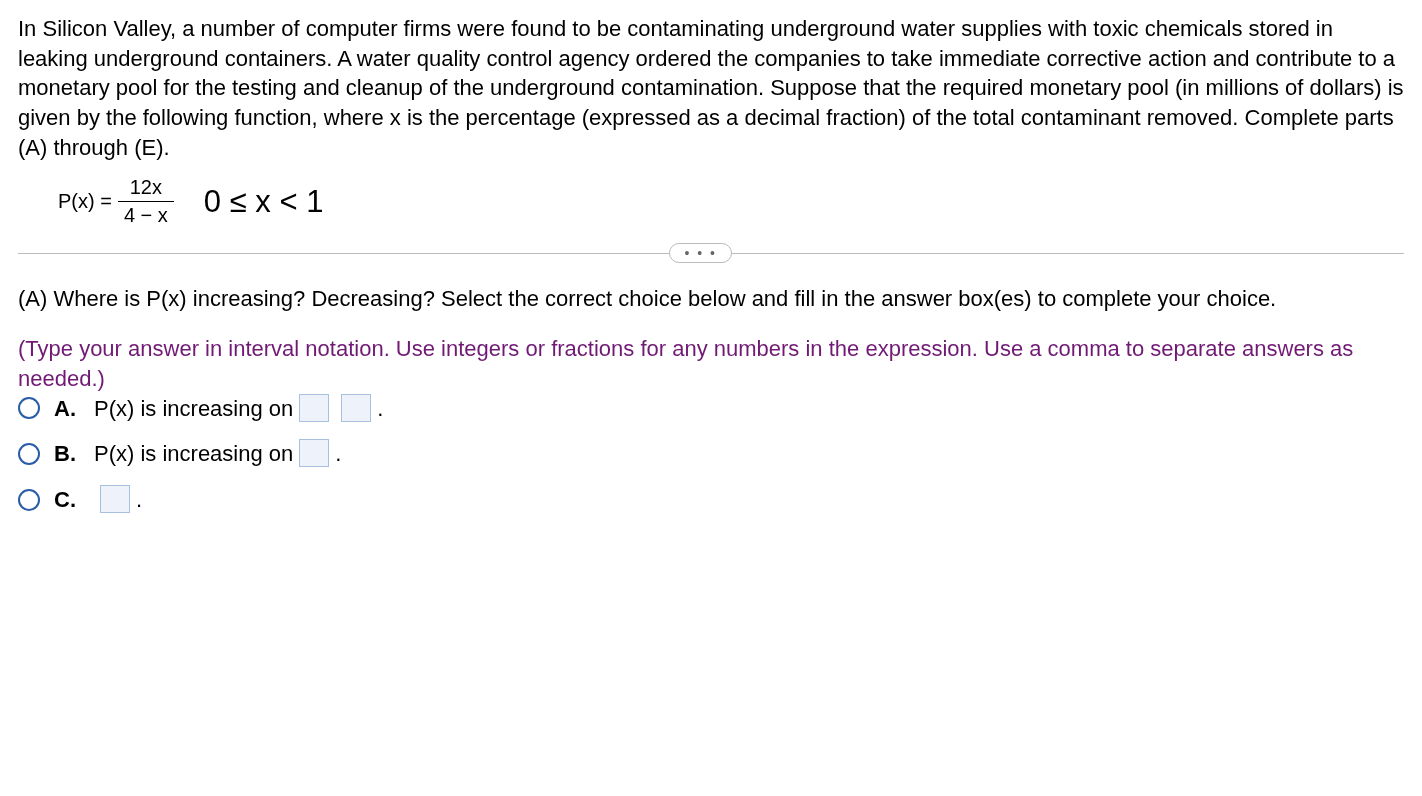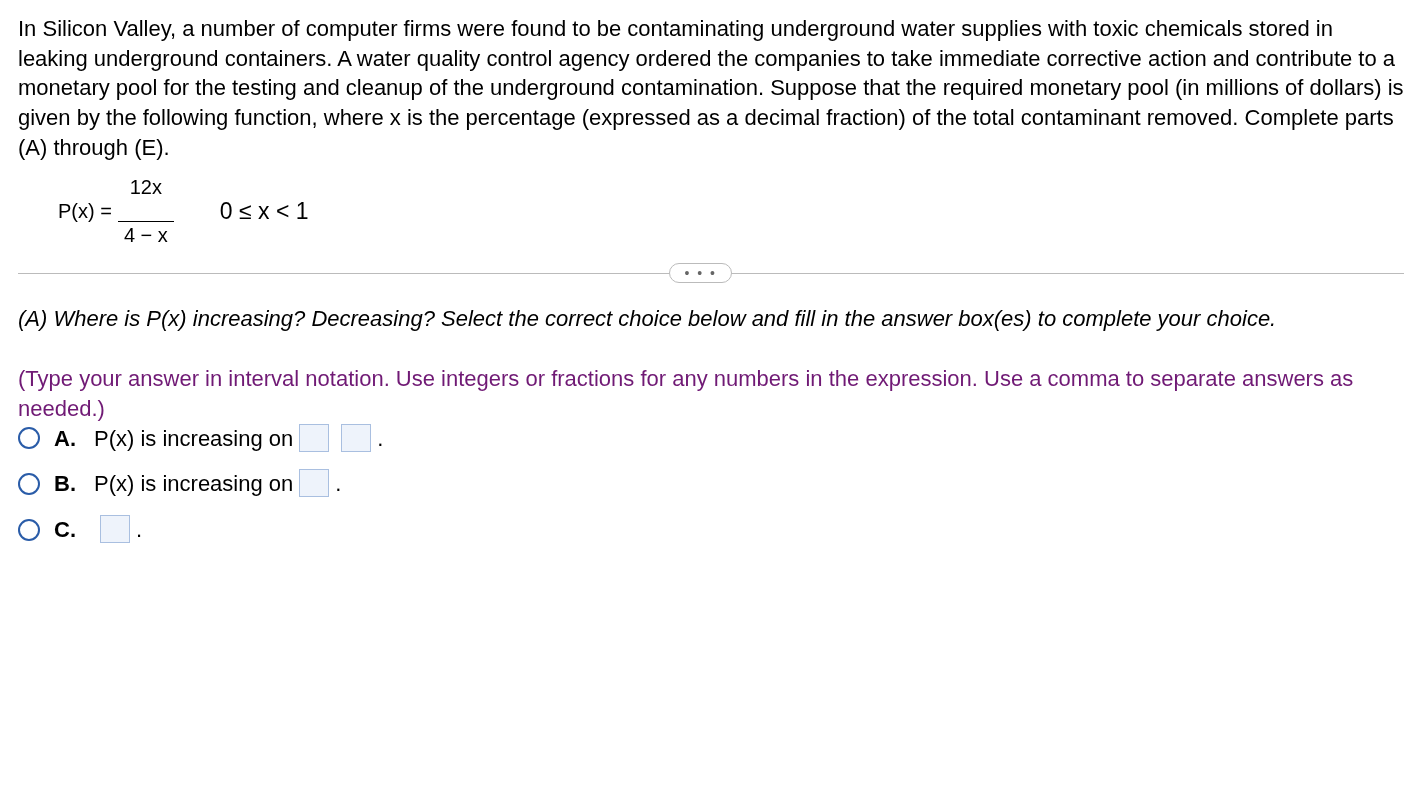--- a/index.html
+++ b/index.html
@@ -25,32 +25,31 @@
   .fx-eq {
     display: flex;
     align-items: center;
     font-size: 20px;
   }
   .frac {
     display: inline-flex;
     flex-direction: column;
     align-items: center;
     margin: 0 6px;
-    gap: 20px;
   }
   .frac-num {
     padding: 0 6px;
   }
   .frac-den {
     border-top: 1.5px solid #000;
     padding: 0 6px;
   }
   .domain-cond {
-    margin-left: 40px;
-    font-size: 23px;
+    margin-left: 24px;
+    font-size: 31px;
   }
   .divider-wrap {
     position: relative;
     margin: 24px 0 30px 0;
   }
   .hr-line {
     border: none;
     border-top: 1px solid #bbb;
     margin: 0;
   }
@@ -65,22 +64,21 @@
     height: 18px;
     display: flex;
     align-items: center;
     justify-content: center;
     color: #666;
     font-size: 14px;
     letter-spacing: 2px;
     cursor: pointer;
   }
   .part-a {
-    margin-bottom: 30px;
-    font-style: italic;
+    margin-bottom: 20px;
   }
   .hint {
     color: #701a75;
   }
   .choices {
     display: flex;
     flex-direction: column;
     gap: 16px;
   }
   .choice-row {

